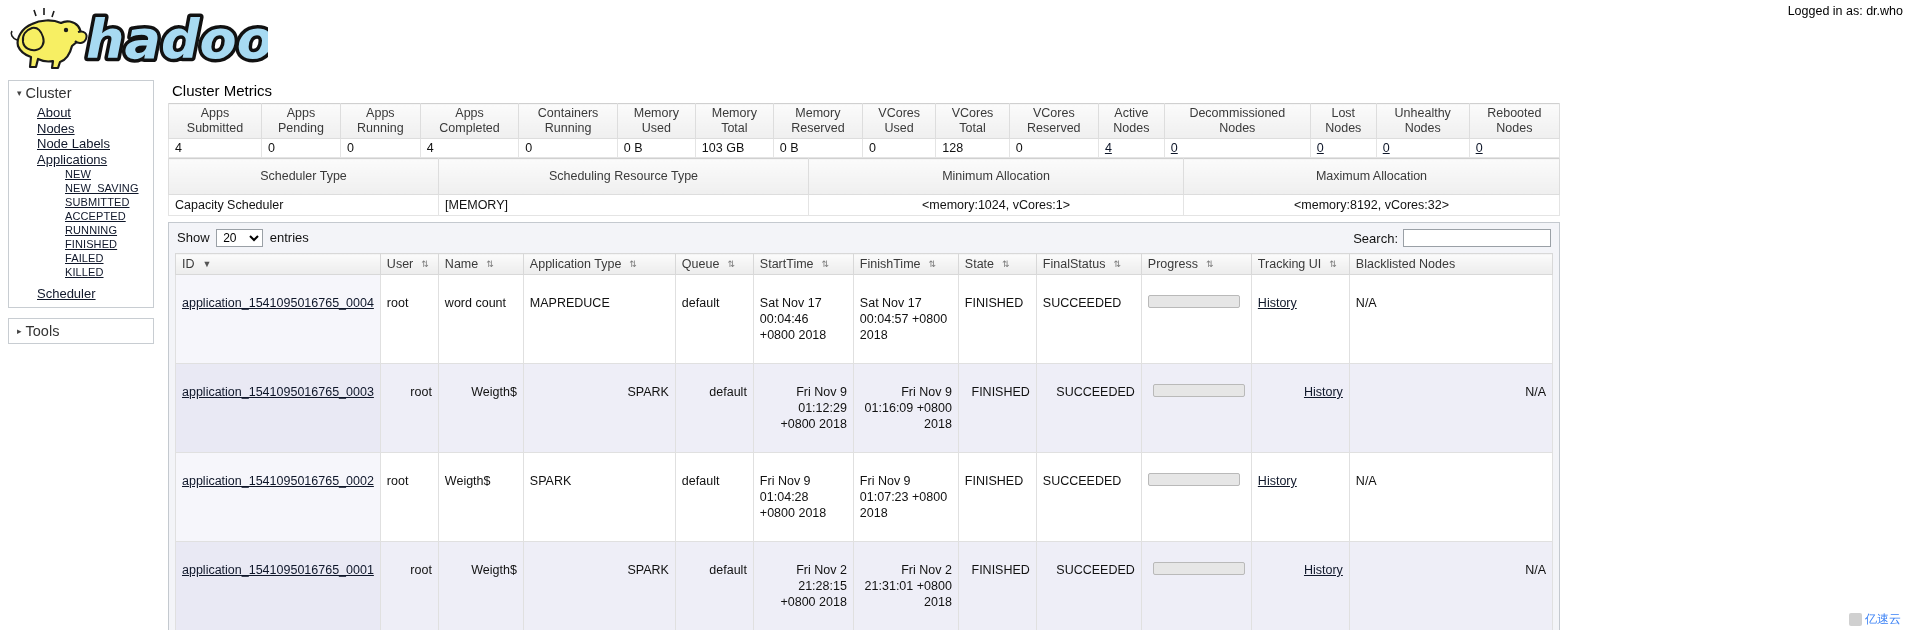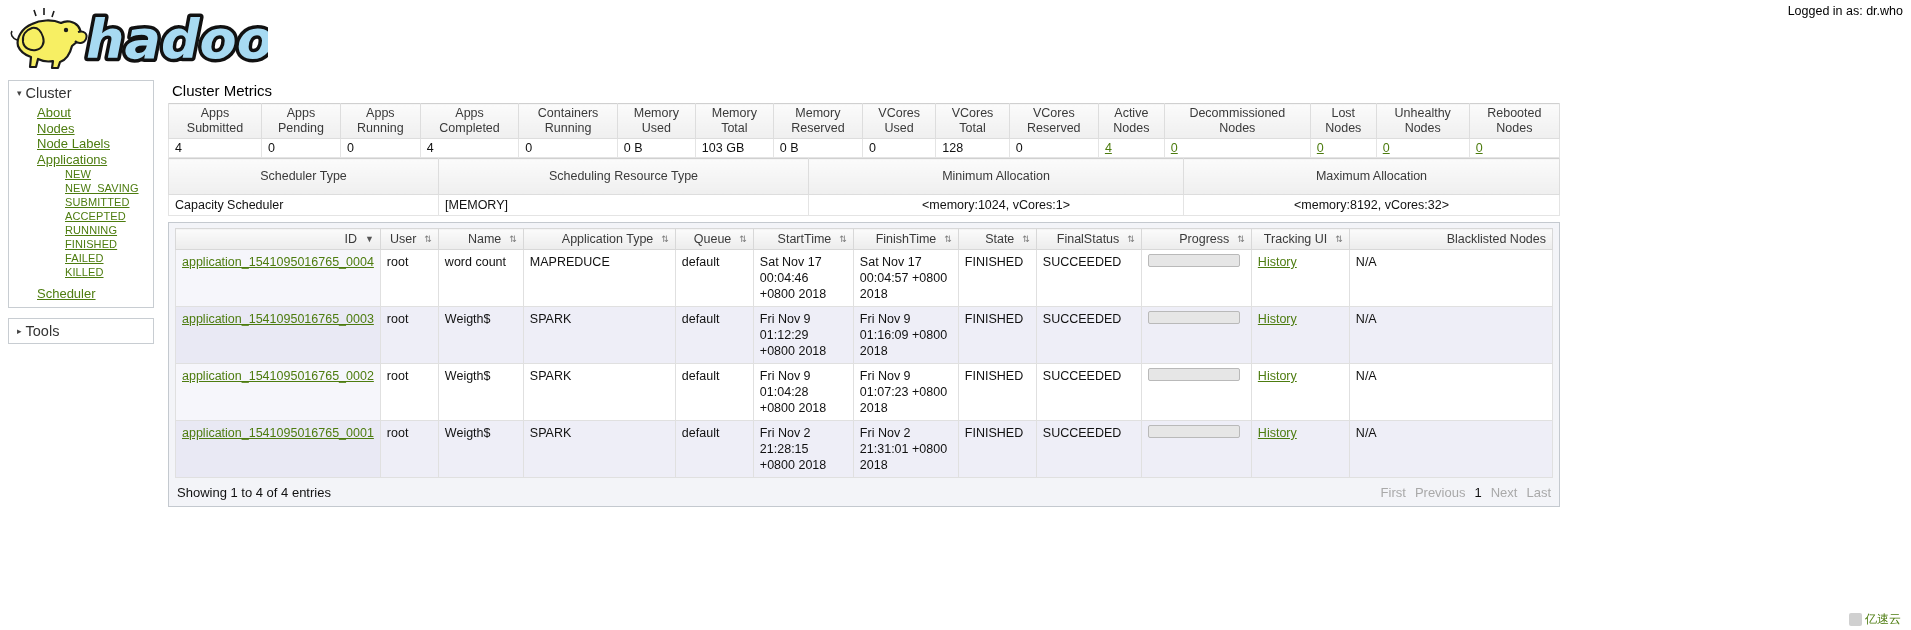--- a/index.html
+++ b/index.html
@@ -4,21 +4,21 @@
 <style>
   * { box-sizing: border-box; }
   html, body {
     margin: 0; padding: 0;
     width: 1911px; height: 630px;
     background: #ffffff;
     font-family: "Liberation Sans", sans-serif;
     color: #000;
     overflow: hidden;
   }
-  a { color: #4d7c0f; text-decoration: underline; cursor: pointer; }
+  a { color: #0f172a; text-decoration: underline; cursor: pointer; }
 
   
   #header { position: relative; height: 80px; }
   #logo { position: absolute; left: 8px; top: 2px; width: 260px; height: 74px; }
   #page-title {
     position: absolute; left: 0; right: 0; top: 14px;
     text-align: center; font-size: 31px; font-weight: bold;
     letter-spacing: 0.5px; color: #000;
   }
   #login-info {
@@ -123,38 +123,38 @@
     width: 100%;
     font-size: 12.5px;
     background: #fff;
   }
   table.apps thead th {
     background: linear-gradient(to bottom, #fbfbfb, #ececec);
     border: 1px solid #d8d8d8;
     font-weight: normal;
     color: #3a3a3a;
     padding: 3px 6px;
-    text-align: right;
+    text-align: left;
     white-space: nowrap;
     position: relative;
   }
   table.apps thead th .sorticon {
     font-size: 9px; color: #7a7a7a; margin-left: 8px;
     display: inline-block; line-height: 9px; vertical-align: middle;
   }
   table.apps thead th.sorted-desc .sorticon { font-size: 9px; color: #555; }
   table.apps tbody td {
     border: 1px solid #e0e0e0;
-    padding: 4px 6px;
+    padding: 20px 6px;
     vertical-align: top;
     line-height: 16px;
     color: #111;
   }
   table.apps tbody tr.odd td { background: #ffffff; }
-  table.apps tbody tr.even td { background: #eeeef7; }
+  table.apps tbody tr.even td { background: #eeeef7; text-align: right; }
   table.apps tbody tr td:first-child { background: #f6f6fb; }
   table.apps tbody tr.even td:first-child { background: #e9e9f4; }
 
   .progress-outer {
     width: 92px; height: 13px;
     border: 1px solid #b9b9b9;
     background: #e6e6e6;
     border-radius: 2px;
     display: inline-block;
   }
@@ -166,21 +166,21 @@
     font-size: 13px; color: #111;
   }
   .paginate { display: flex; align-items: center; gap: 9px; }
   .paginate span { color: #a9a9a9; }
   .paginate span.current { color: #111; }
 
   
   #watermark {
     position: absolute; right: 10px; bottom: 2px;
     display: flex; align-items: center; gap: 3px;
-    font-size: 12px; color: #4d7c0f;
+    font-size: 12px; color: #3b82f6;
   }
   #watermark .wm-icon {
     width: 13px; height: 13px; border-radius: 2px;
     background: #d0d0d0; display: inline-block;
   }
 </style>
 </head>
 <body>
 
 <div id="header">
@@ -309,20 +309,37 @@
           <td>Capacity Scheduler</td>
           <td>[MEMORY]</td>
           <td style="text-align:center">&lt;memory:1024, vCores:1&gt;</td>
           <td style="text-align:center">&lt;memory:8192, vCores:32&gt;</td>
         </tr>
       </tbody>
     </table>
 
     <div id="apps-panel">
 
+      <div class="dt-top">
+        <div class="dt-length">
+          <span>Show</span>
+          <select>
+            <option>20</option>
+            <option>40</option>
+            <option>60</option>
+            <option>80</option>
+            <option>100</option>
+          </select>
+          <span>entries</span>
+        </div>
+        <div class="dt-filter">
+          <span>Search:</span>
+          <input type="text" placeholder="" style="">
+        </div>
+      </div>
 
       <table class="apps">
         <thead>
           <tr>
             <th class="sorted-desc" style="width:200px"><span>ID</span><span class="sorticon">▼</span></th>
             <th style="width:58px"><span>User</span><span class="sorticon">⇅</span></th>
             <th style="width:85px"><span>Name</span><span class="sorticon">⇅</span></th>
             <th style="width:152px"><span>Application Type</span><span class="sorticon">⇅</span></th>
             <th style="width:78px"><span>Queue</span><span class="sorticon">⇅</span></th>
             <th style="width:100px"><span>StartTime</span><span class="sorticon">⇅</span></th>

